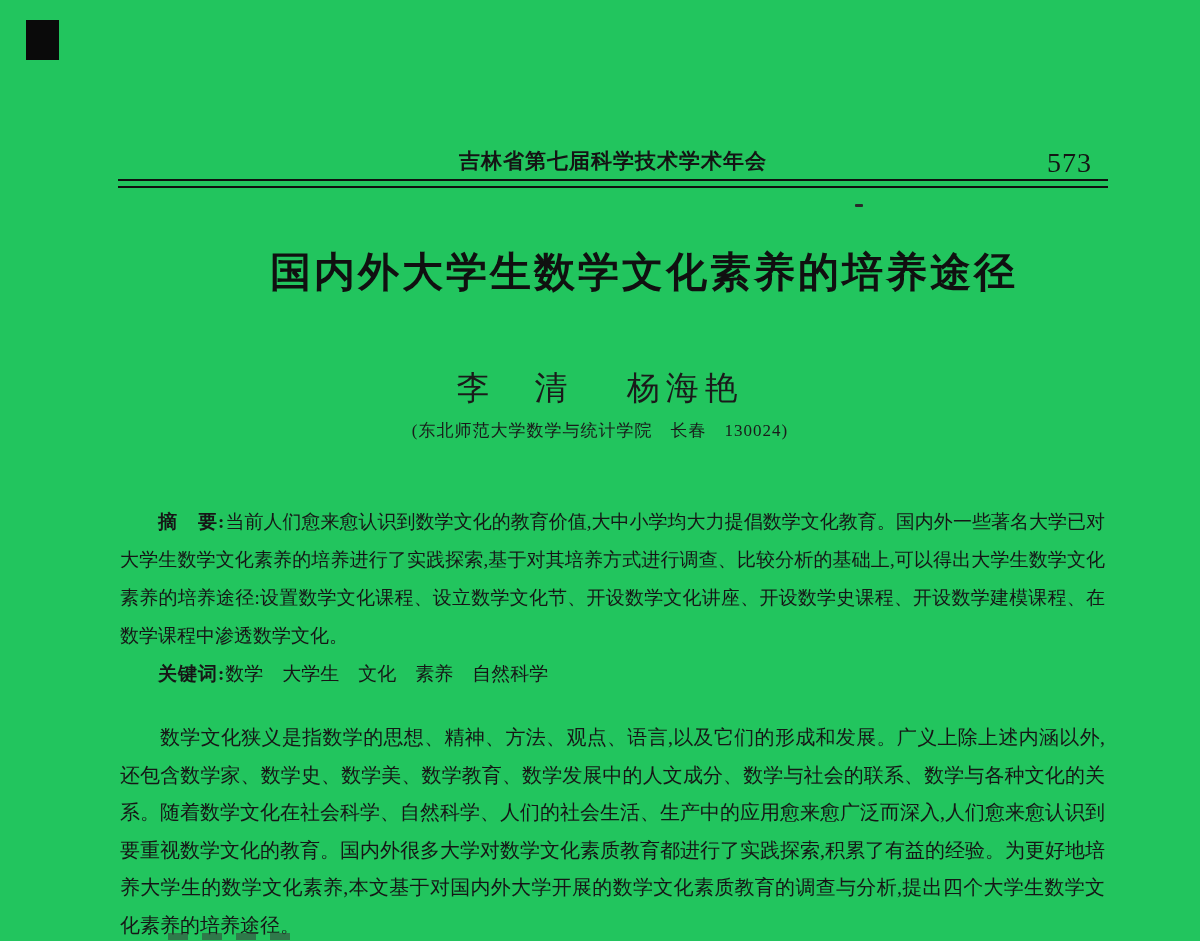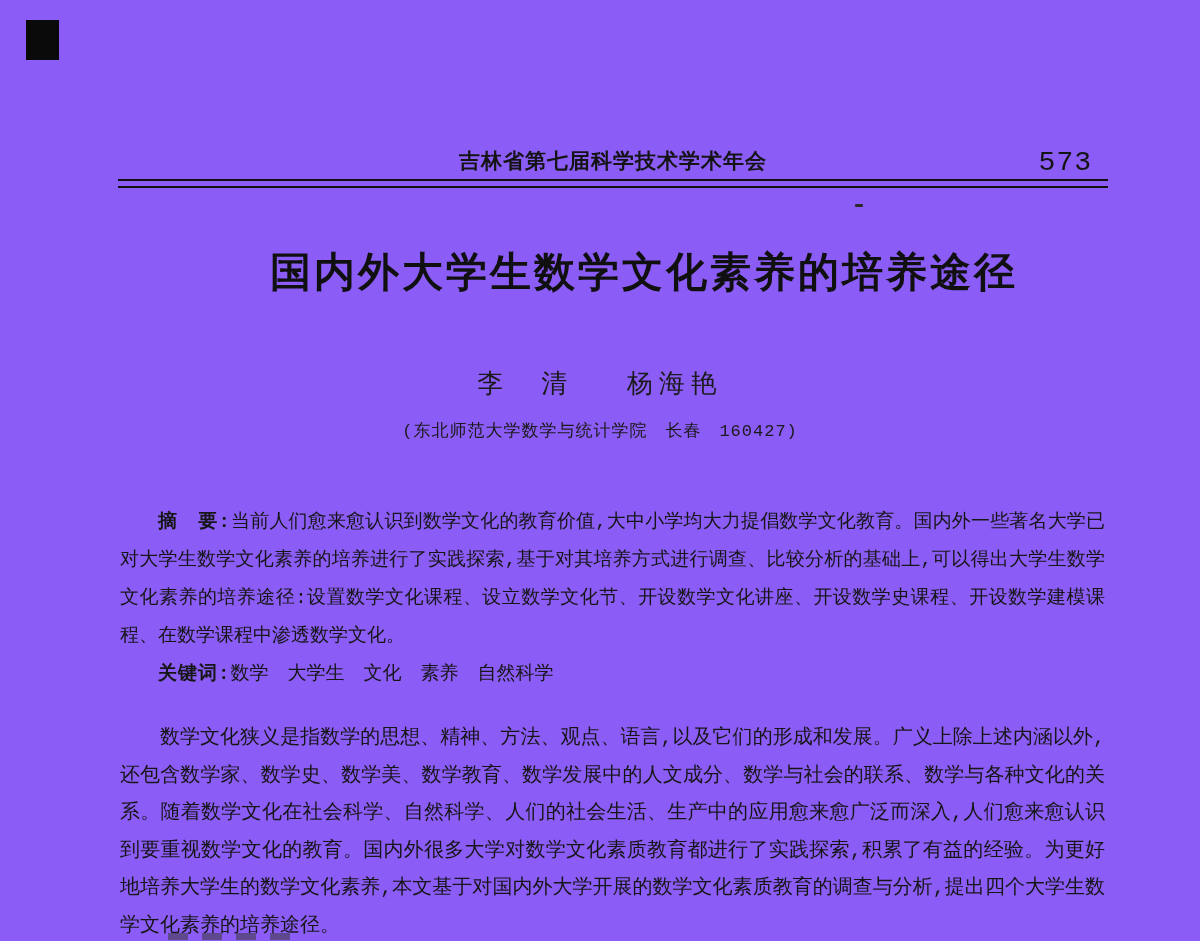--- a/index.html
+++ b/index.html
@@ -4,23 +4,23 @@
 <style>
   html, body {
     margin: 0;
     padding: 0;
     background: #ffffff;
   }
   .page {
     position: relative;
     width: 1200px;
     height: 941px;
-    background: #8b5cf6;
+    background: #22c55e;
     overflow: hidden;
-    font-family: Liberation Mono, monospace;
+    font-family: Liberation Serif, serif;
     color: #1b1b1b;
   }
 
   
   .artifact-square {
     position: absolute;
     left: 26px;
     top: 20px;
     width: 33px;
     height: 40px;
@@ -99,21 +99,21 @@
     letter-spacing: 3px;
     color: #101010;
     padding-left: 44px;
   }
   .authors {
     position: absolute;
     left: 0;
     top: 366px;
     width: 1200px;
     text-align: center;
-    font-size: 26px;
+    font-size: 33px;
     letter-spacing: 6px;
     color: #1a1a1a;
   }
   .affiliation {
     position: absolute;
     left: 0;
     top: 419px;
     width: 1200px;
     text-align: center;
     font-size: 17px;
@@ -163,21 +163,21 @@
   </div>
 
   <div class="rule"></div>
 
   <div class="artifact-dot"></div>
 
   <h1 class="title">国内外大学生数学文化素养的培养途径</h1>
 
   <div class="authors">李　清　 杨海艳</div>
 
-  <div class="affiliation">(东北师范大学数学与统计学院　长春　160427)</div>
+  <div class="affiliation">(东北师范大学数学与统计学院　长春　130024)</div>
 
   <div class="text-column">
 
     <p class="abstract"><span class="label">摘　要:</span><span>当前人们愈来愈认识到数学文化的教育价值,大中小学均大力提倡数学文化教育。国内外一些著名大学已对大学生数学文化素养的培养进行了实践探索,基于对其培养方式进行调查、比较分析的基础上,可以得出大学生数学文化素养的培养途径:设置数学文化课程、设立数学文化节、开设数学文化讲座、开设数学史课程、开设数学建模课程、在数学课程中渗透数学文化。</span></p>
 
     <p class="keywords"><span class="label">关键词:</span><span>数学　大学生　文化　素养　自然科学</span></p>
 
     <p class="body-text">数学文化狭义是指数学的思想、精神、方法、观点、语言,以及它们的形成和发展。广义上除上述内涵以外,还包含数学家、数学史、数学美、数学教育、数学发展中的人文成分、数学与社会的联系、数学与各种文化的关系。随着数学文化在社会科学、自然科学、人们的社会生活、生产中的应用愈来愈广泛而深入,人们愈来愈认识到要重视数学文化的教育。国内外很多大学对数学文化素质教育都进行了实践探索,积累了有益的经验。为更好地培养大学生的数学文化素养,本文基于对国内外大学开展的数学文化素质教育的调查与分析,提出四个大学生数学文化素养的培养途径。</p>
 
   </div>

